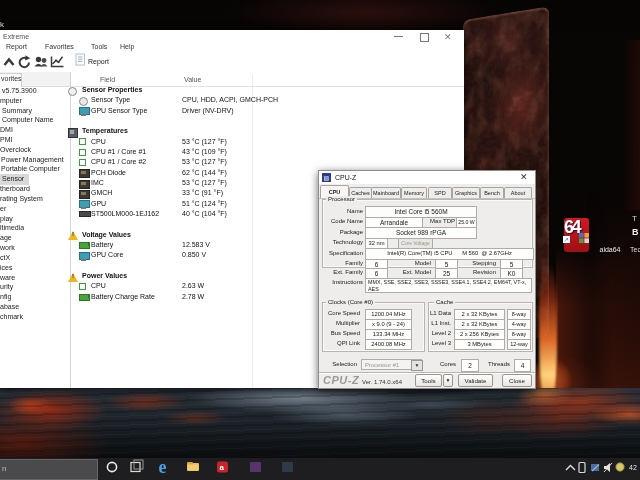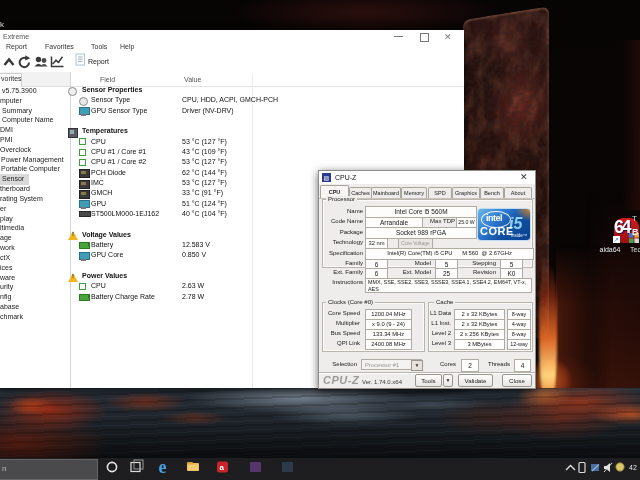--- a/index.html
+++ b/index.html
@@ -48,21 +48,21 @@
     radial-gradient(100px 16px at 345px 26px, rgba(120,135,150,.5), rgba(0,0,0,0) 75%),
     radial-gradient(80px 12px at 430px 16px, rgba(100,115,130,.4), rgba(0,0,0,0) 75%), radial-gradient(70px 26px at 490px 30px, rgba(95,32,16,.4), rgba(0,0,0,0) 75%),
     radial-gradient(100px 28px at 580px 14px, rgba(175,55,22,.7), rgba(0,0,0,0) 70%),
     radial-gradient(55px 16px at 630px 26px, rgba(235,92,36,.7), rgba(0,0,0,0) 70%),
     radial-gradient(90px 30px at 560px 30px, rgba(135,40,16,.55), rgba(0,0,0,0) 75%), radial-gradient(40px 18px at 545px 8px, rgba(255,150,60,.55), rgba(0,0,0,0) 70%),
     linear-gradient(180deg, #272e37 0%, #21272e 35%, #171c21 70%, #0e1114 100%);}
   #watertex{position:absolute;left:0;top:388px;width:640px;height:70px;opacity:.4;background:
     linear-gradient(180deg, rgba(0,0,0,0) 55%, rgba(0,0,0,.55) 100%),
     repeating-linear-gradient(178deg, rgba(0,0,0,.45) 0 2px, rgba(0,0,0,0) 2px 5px, rgba(150,165,180,.15) 5px 6px, rgba(0,0,0,0) 6px 9px);}
   
-  #dicon{position:absolute;left:614px;top:218px;width:25px;height:25px;background:linear-gradient(180deg,#d01a1e,#9e1014);border-radius:9px;}
+  #dicon{position:absolute;left:564px;top:218px;width:25px;height:34px;background:linear-gradient(180deg,#d01a1e,#9e1014);border-radius:3px;}
   #dicon .n64{position:absolute;left:0px;top:-1px;width:24px;height:21px;color:#fff;font-weight:bold;font-size:18px;letter-spacing:-2.5px;text-shadow:1px 1px 1px #26103a;}
   #dlabel{position:absolute;left:588px;top:246px;width:44px;text-align:center;color:#eee;font-size:7px;text-shadow:0 1px 1px #000;}
   
   #taskbar{position:absolute;left:0;top:458px;width:640px;height:22px;background:#1e1e20;z-index:25;}
   #search{position:absolute;left:0;top:1px;width:97px;height:19px;background:#4a4a4c;border:1px solid #666;border-left:none;}
   
   #wm{position:absolute;left:232px;top:447px;z-index:30;color:#c0985f;
      font-family:"Liberation Serif",serif;font-size:29px;letter-spacing:1.6px;
      text-shadow:0 0 2px rgba(40,20,5,.8);}
   .cbox{background:#fdfdfc;border:1px solid #b0aca5;text-align:center;}
@@ -286,30 +286,20 @@
     <div class="abs" style="left:143px;top:89px;width:34px;text-align:right;color:#1a1a1a;">Stepping</div>
     <div class="abs cbox" style="left:181px;top:87.5px;width:21px;height:9px;line-height:9px;font-size:6.5px;color:#1a1a1a;">5</div>
     <div class="abs" style="left:-16px;top:98px;width:60px;text-align:right;color:#1a1a1a;">Ext. Family</div>
     <div class="abs cbox" style="left:46px;top:96.5px;width:21px;height:9px;line-height:9px;font-size:6.5px;color:#1a1a1a;">6</div>
     <div class="abs" style="left:78px;top:98px;width:34px;text-align:right;color:#1a1a1a;">Ext. Model</div>
     <div class="abs cbox" style="left:116px;top:96.5px;width:21px;height:9px;line-height:9px;font-size:6.5px;color:#1a1a1a;">25</div>
     <div class="abs" style="left:143px;top:98px;width:34px;text-align:right;color:#1a1a1a;">Revision</div>
     <div class="abs cbox" style="left:181px;top:96.5px;width:21px;height:9px;line-height:9px;font-size:6.5px;color:#1a1a1a;">K0</div>
     <div class="abs" style="left:-16px;top:108px;width:60px;text-align:right;color:#1a1a1a;">Instructions</div>
     <div class="abs cbox" style="left:46px;top:106.5px;width:167px;height:15px;font-size:5.4px;line-height:7px;text-align:left;padding-left:2px;box-sizing:border-box;">MMX, SSE, SSE2, SSE3, SSSE3, SSE4.1, SSE4.2, EM64T, VT-x,<br>AES</div>
-    <div class="abs" style="left:158px;top:37px;width:54px;height:33px;border-radius:4px;
- background:radial-gradient(26px 20px at 53px 0px, rgba(232,140,38,.95), rgba(232,140,38,0) 62%),
- linear-gradient(135deg,#6cb8e8 0%,#2a74cc 38%,#10509f 62%,#0a3f92 100%);
- border:1.5px solid #bfdcf4;box-sizing:border-box;overflow:hidden;">
- <div class="abs" style="left:3px;top:2px;width:28px;height:15px;border:1.2px solid rgba(255,255,255,.9);border-radius:50%;"></div>
- <div class="abs" style="left:8px;top:4px;color:#fff;font-size:9px;font-weight:bold;letter-spacing:-0.5px;">intel</div>
- <div class="abs" style="left:31px;top:6px;color:#8fd0f0;font-size:16px;font-weight:bold;font-style:italic;">i5</div>
- <div class="abs" style="left:2px;top:16px;color:#fff;font-size:11px;font-weight:bold;letter-spacing:0.5px;">CORE</div>
- <div class="abs" style="left:33px;top:23.5px;color:#e8f4fd;font-size:4.5px;">inside™</div>
-</div>
     <div class="abs cgrp" style="left:3px;top:131px;width:101px;height:48px;"></div>
     <div class="abs" style="left:7px;top:127.5px;background:#efedeb;padding:0 2px;">Clocks (Core #0)</div>
     <div class="abs" style="left:-9px;top:139.0px;width:50px;text-align:right;color:#1a1a1a;">Core Speed</div>
     <div class="abs cbox" style="left:46px;top:137.5px;width:45px;height:9px;line-height:9px;font-size:5.8px;color:#1a1a1a;">1200.04 MHz</div>
     <div class="abs" style="left:-9px;top:149.0px;width:50px;text-align:right;color:#1a1a1a;">Multiplier</div>
     <div class="abs cbox" style="left:46px;top:147.5px;width:45px;height:9px;line-height:9px;font-size:5.8px;color:#1a1a1a;">x 9.0 (9 - 24)</div>
     <div class="abs" style="left:-9px;top:159.0px;width:50px;text-align:right;color:#1a1a1a;">Bus Speed</div>
     <div class="abs cbox" style="left:46px;top:157.5px;width:45px;height:9px;line-height:9px;font-size:5.8px;color:#1a1a1a;">133.34 MHz</div>
     <div class="abs" style="left:-9px;top:169.0px;width:50px;text-align:right;color:#1a1a1a;">QPI Link</div>
     <div class="abs cbox" style="left:46px;top:167.5px;width:45px;height:9px;line-height:9px;font-size:5.8px;color:#1a1a1a;">2400.08 MHz</div>

